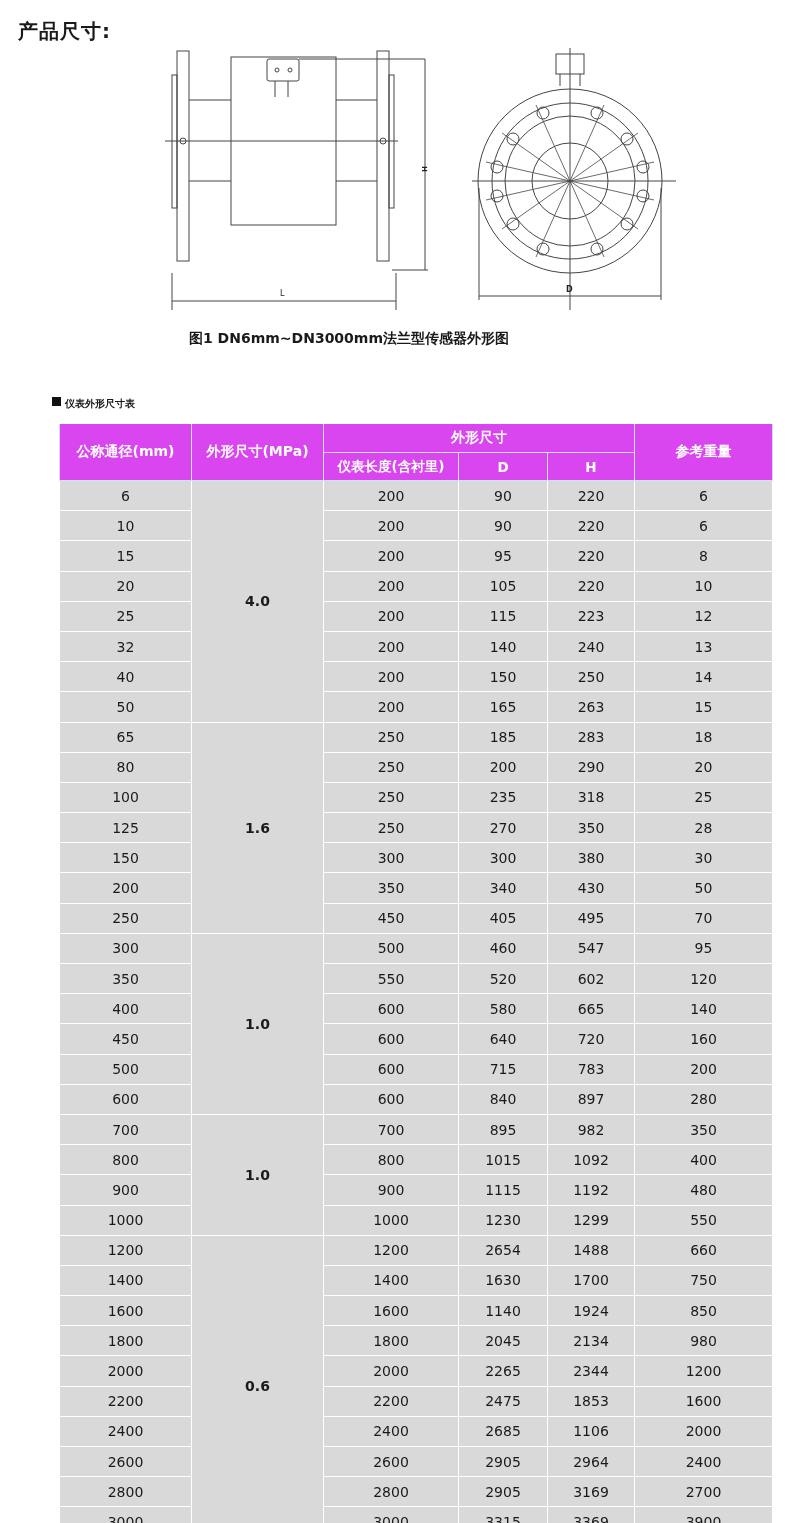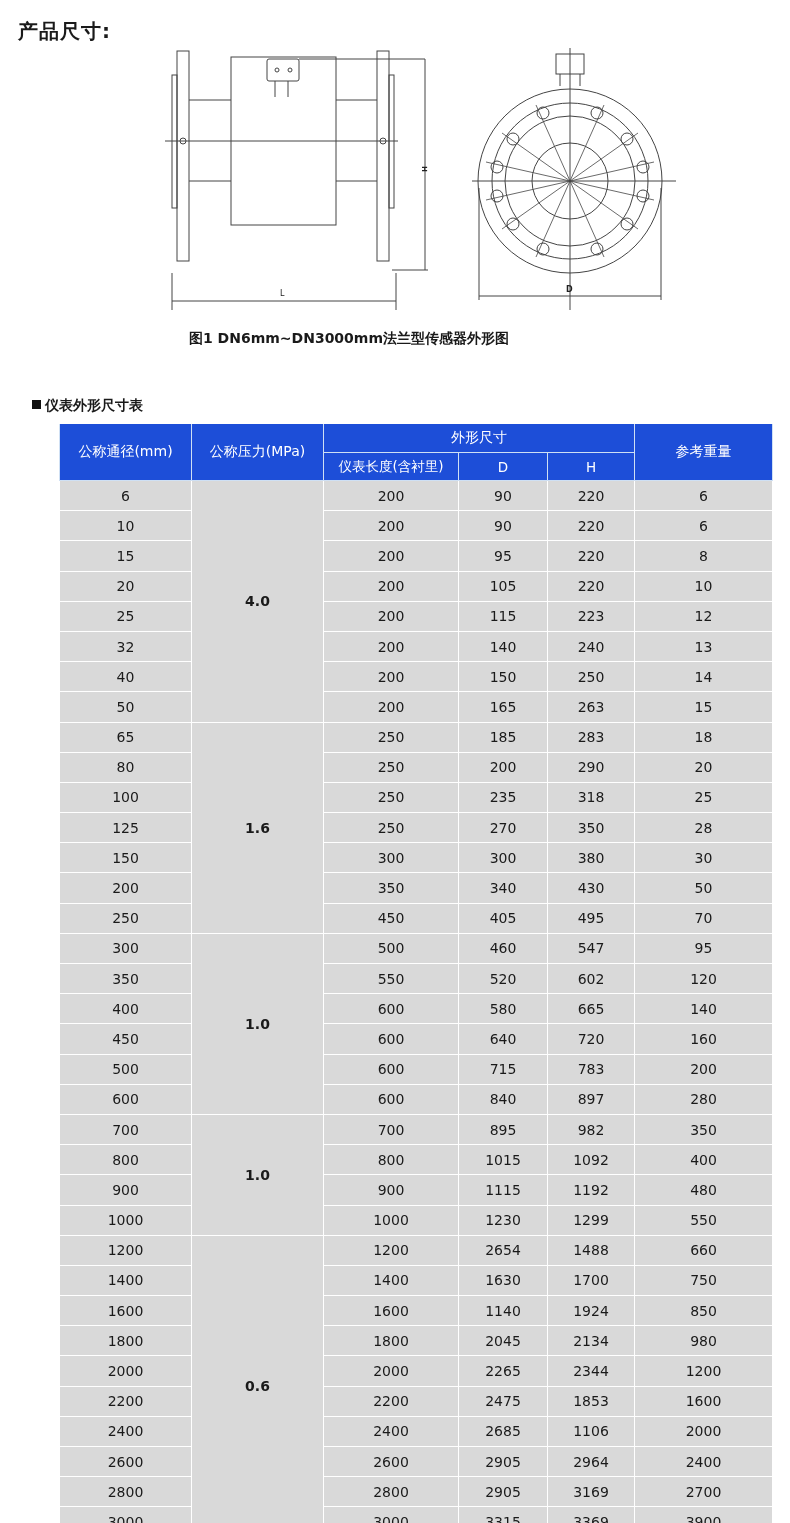--- a/index.html
+++ b/index.html
@@ -1,24 +1,24 @@
 <!DOCTYPE html>
 <html><head>
 <meta charset="utf-8">
 <style>
   html, body { margin: 0; padding: 0; background: #ffffff; }
   body { width: 790px; height: 1523px; position: relative; overflow: hidden;
          font-family: "DejaVu Sans", "Liberation Sans", sans-serif; color: #1a1a1a; }
   .page-title { position: absolute; left: 18px; top: 18px; font-size: 20px; font-weight: bold; letter-spacing: 1px; }
   .figure { position: absolute; left: 160px; top: 48px; width: 540px; height: 262px; }
   .caption { position: absolute; left: 0; width: 698px; top: 330px; text-align: center; font-size: 14px; font-weight: bold; }
-  .section-title { position: absolute; left: 32px; top: 397px; font-size: 14px; font-weight: bold; }
+  .section-title { position: absolute; left: 52px; top: 397px; font-size: 10px; font-weight: bold; }
   .section-title .bullet { display: inline-block; width: 9px; height: 9px; background: #111; margin-right: 4px; vertical-align: 1px; }
   table.spec { position: absolute; left: 59px; top: 424px; width: 713px; border-collapse: collapse; table-layout: fixed; font-size: 14px; }
-  table.spec th { background: #1d4ed8; color: #ffffff; font-weight: normal; border: 1px solid #cfe0f4; text-align: center; padding: 0; }
+  table.spec th { background: #d946ef; color: #ffffff; font-weight: bold; border: 1px solid #cfe0f4; text-align: center; padding: 0; }
   table.spec th.top { height: 28px; }
   table.spec th.sub { height: 27px; font-size: 13.5px; margin-top: 39px; }
   table.spec td { background: #d9d9d9; border: 1px solid #ffffff; height: 29.2px; text-align: center; padding: 0; color: #1a1a1a; }
   table.spec td.pressure { vertical-align: middle; font-weight: bold; }
   table.spec tr:first-child th { border-top: none; }
 </style>
 </head>
 <body>
 
 <div class="page-title">产品尺寸:</div>
@@ -109,21 +109,21 @@
     <col style="width:132px">
       <col style="width:132px">
       <col style="width:135px">
       <col style="width:89px">
       <col style="width:87px">
       <col style="width:138px">
   </colgroup>
   <thead>
     <tr>
       <th class="top" rowspan="2">公称通径(mm)</th>
-      <th class="top" rowspan="2">公称压力(MPa)</th>
+      <th class="top" rowspan="2">外形尺寸(MPa)</th>
       <th class="top" colspan="3">外形尺寸</th>
       <th class="top" rowspan="2">参考重量</th>
     </tr>
     <tr>
       <th class="sub">仪表长度(含衬里)</th>
       <th class="sub">D</th>
       <th class="sub">H</th>
     </tr>
   </thead>
   <tbody id="spec-body">

